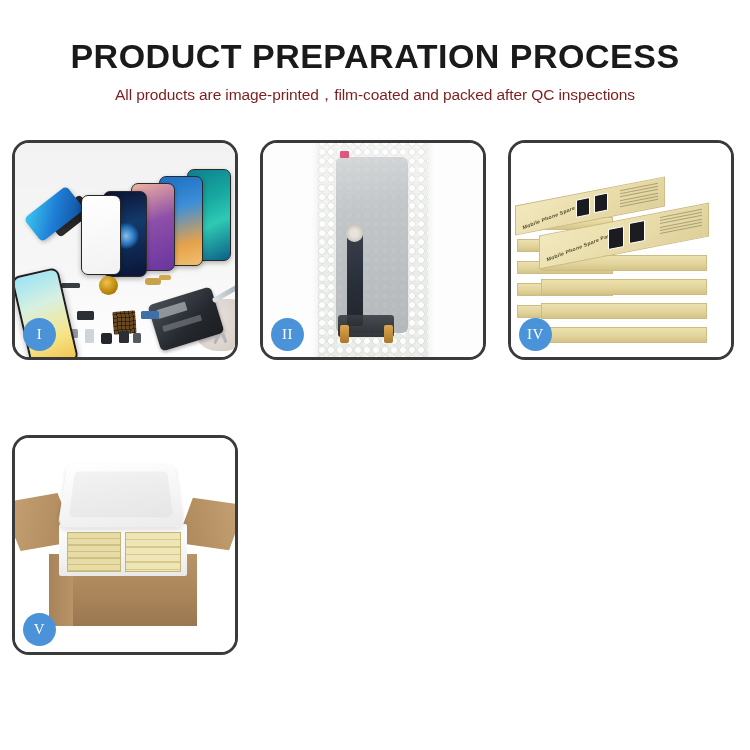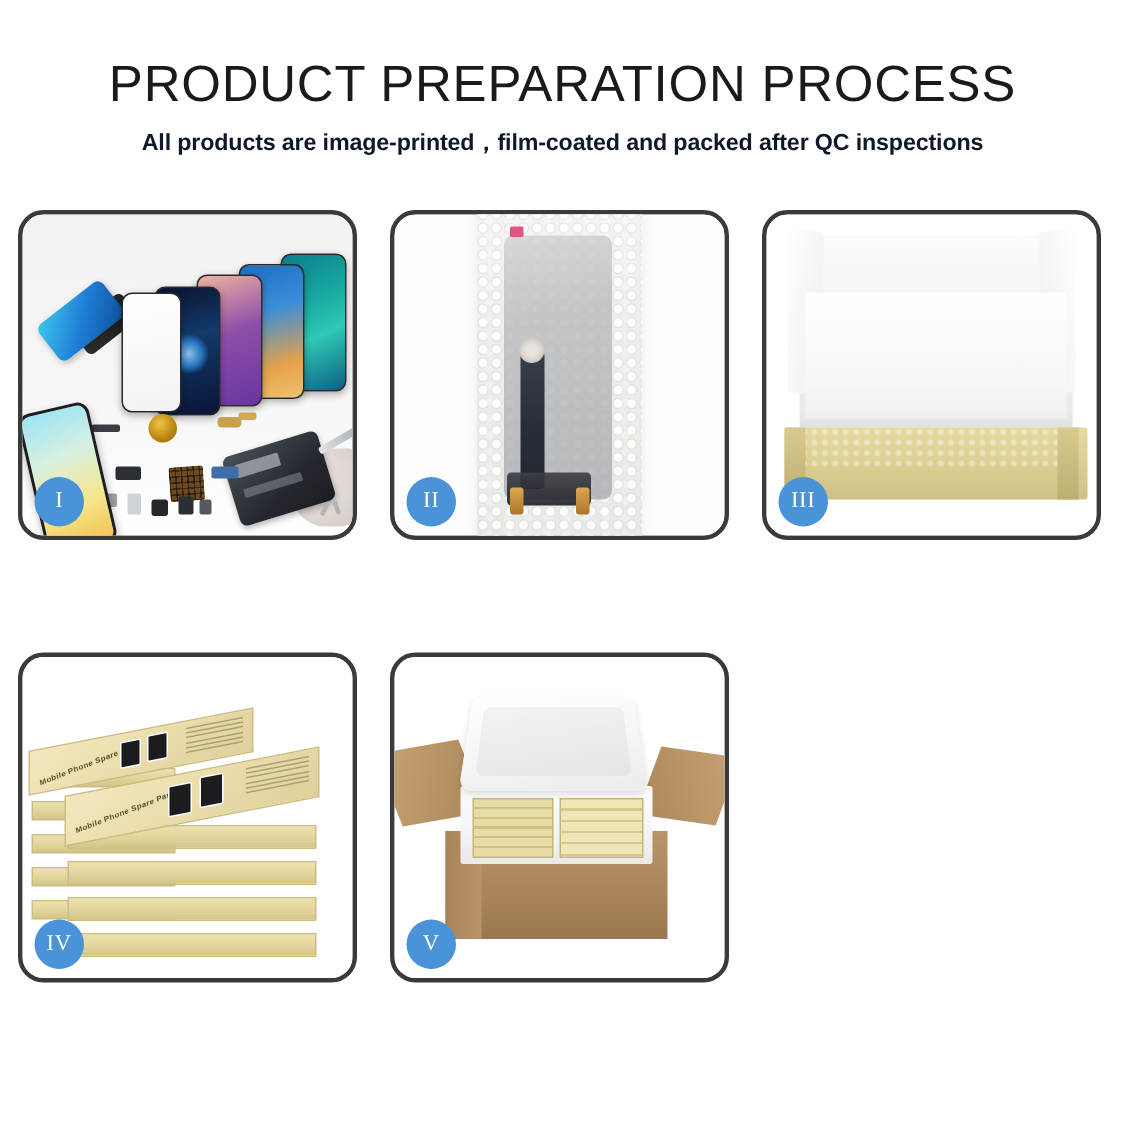--- a/index.html
+++ b/index.html
@@ -17,32 +17,32 @@
     width: 750px;
     height: 750px;
     background: #ffffff;
   }
 
   
   #header { position: absolute; top: 38px; left: 0; width: 750px; text-align: center; }
 
   #main-title {
     font-size: 34px;
-    font-weight: normal;
+    font-weight: bold;
     letter-spacing: 0.5px;
     color: #1a1a1a;
     line-height: 1.1;
     white-space: nowrap;
   }
 
   #sub-title {
     margin-top: 10px;
     font-size: 15.5px;
-    font-weight: bold;
-    color: #0f172a;
+    font-weight: normal;
+    color: #7f1d1d;
     letter-spacing: -0.1px;
     white-space: nowrap;
   }
 
   
   #panel-grid {
     position: absolute;
     top: 140px;
     left: 12px;
     width: 726px;
@@ -426,34 +426,20 @@
           <div class="gold-tab gt1"></div>
           <div class="gold-tab gt2"></div>
           <div class="pink-dot"></div>
           <div class="bubbles"></div>
           <div class="bubbles2"></div>
         </div>
       </div>
       <div class="badge">II</div>
     </div>
 
-    <div class="panel">
-      <div class="panel-stage">
-        <div class="p3-bg"></div>
-        <div class="lid-back"></div>
-        <div class="lid-flapL"></div>
-        <div class="lid-flapR"></div>
-        <div class="foam-sheet"></div>
-        <div class="tray"></div>
-        <div class="tray-inner"></div>
-        <div class="tray-lipL"></div>
-        <div class="tray-lipR"></div>
-      </div>
-      <div class="badge">III</div>
-    </div>
 
     <div class="panel">
       <div class="panel-stage">
         <div class="p4-bg"></div>
 
         <div class="kbox" style="left:6px;  top:74px;  width:96px; height:13px;"></div>
         <div class="kbox" style="left:6px;  top:96px;  width:96px; height:13px;"></div>
         <div class="kbox" style="left:6px;  top:118px; width:96px; height:13px;"></div>
         <div class="kbox" style="left:6px;  top:140px; width:96px; height:13px;"></div>
         <div class="kbox" style="left:6px;  top:162px; width:96px; height:13px;"></div>

